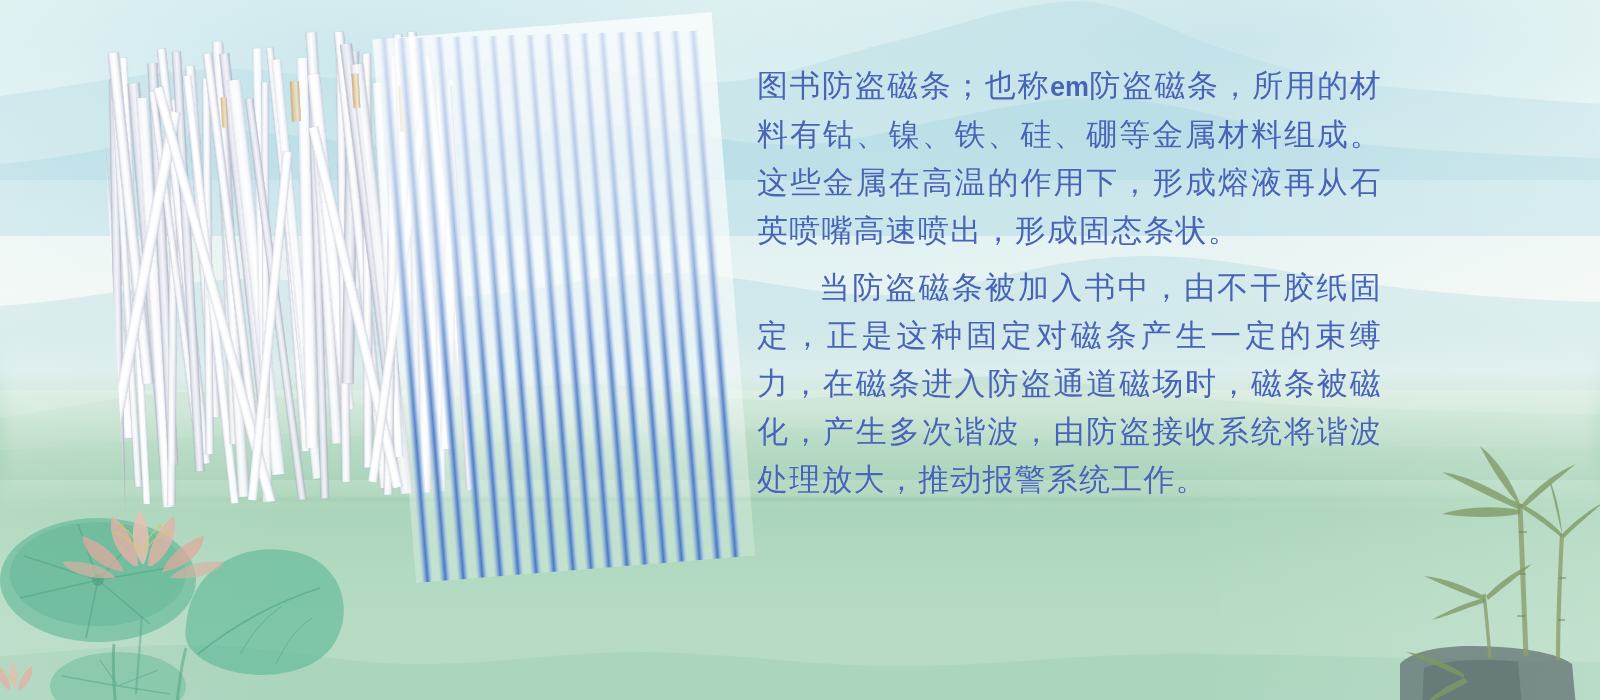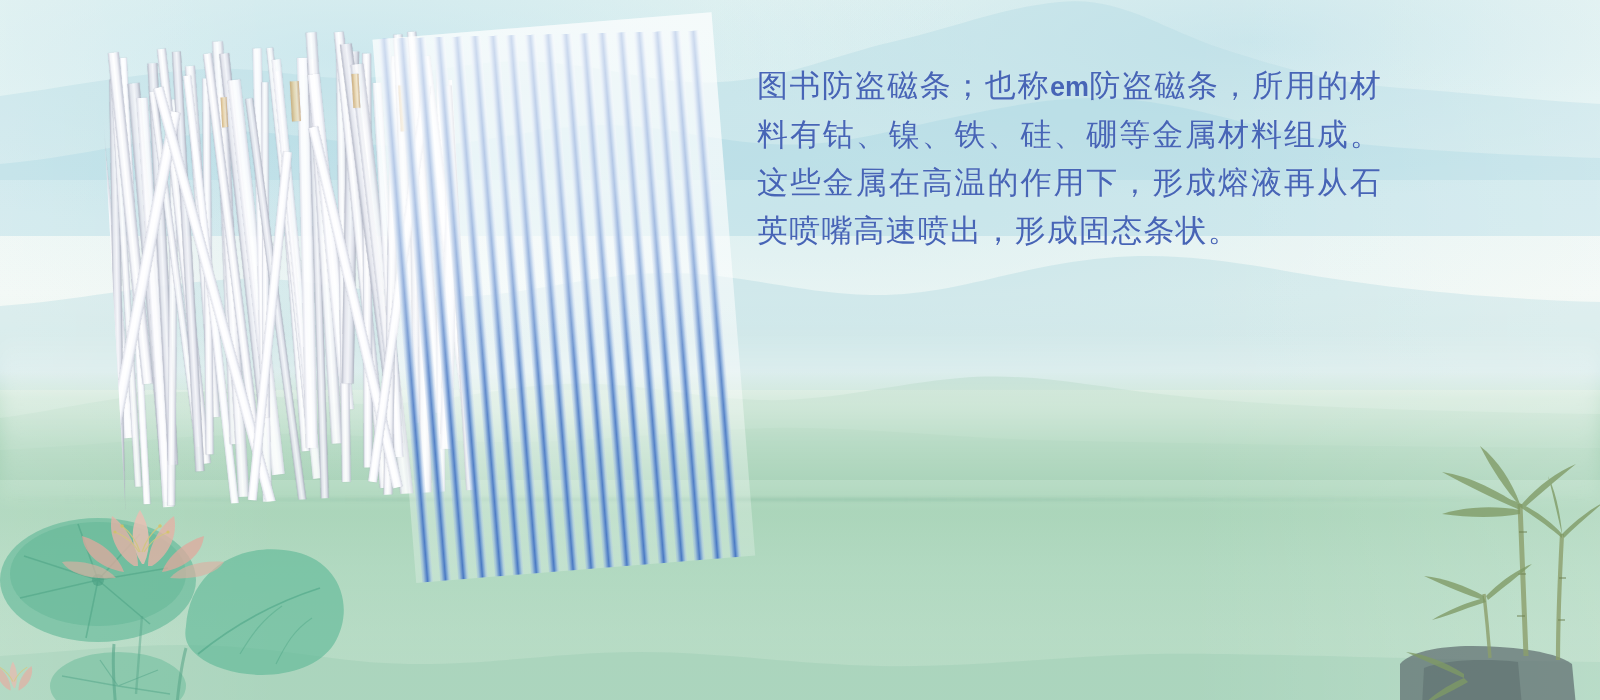--- a/index.html
+++ b/index.html
@@ -386,15 +386,16 @@
         <div class="bstrip" style="left: 260.8px; top: 14px; height: 531px;"></div>
         <div class="bstrip" style="left: 279px; top: 15px; height: 530px;"></div>
         <div class="bstrip" style="left: 297.2px; top: 16px; height: 529px;"></div>
         <div class="bstrip" style="left: 315.4px; top: 17px; height: 528px;"></div>
       </div>
     <div class="bstrip-shade"></div>
   </div>
 
   <div class="text-block">
     <p class="para"><span>图书防盗磁条；也称</span><span class="lat">em</span><span>防盗磁条，所用的材料有钴、镍、铁、硅、硼等金属材料组成。这些金属在高温的作用下，形成熔液再从石英喷嘴高速喷出，形成固态条状。</span></p>
+    <p class="para">当防盗磁条被加入书中，由不干胶纸固定，正是这种固定对磁条产生一定的束缚力，在磁条进入防盗通道磁场时，磁条被磁化，产生多次谐波，由防盗接收系统将谐波处理放大，推动报警系统工作。</p>
   </div>
 
 </div>
 
 </body></html>

